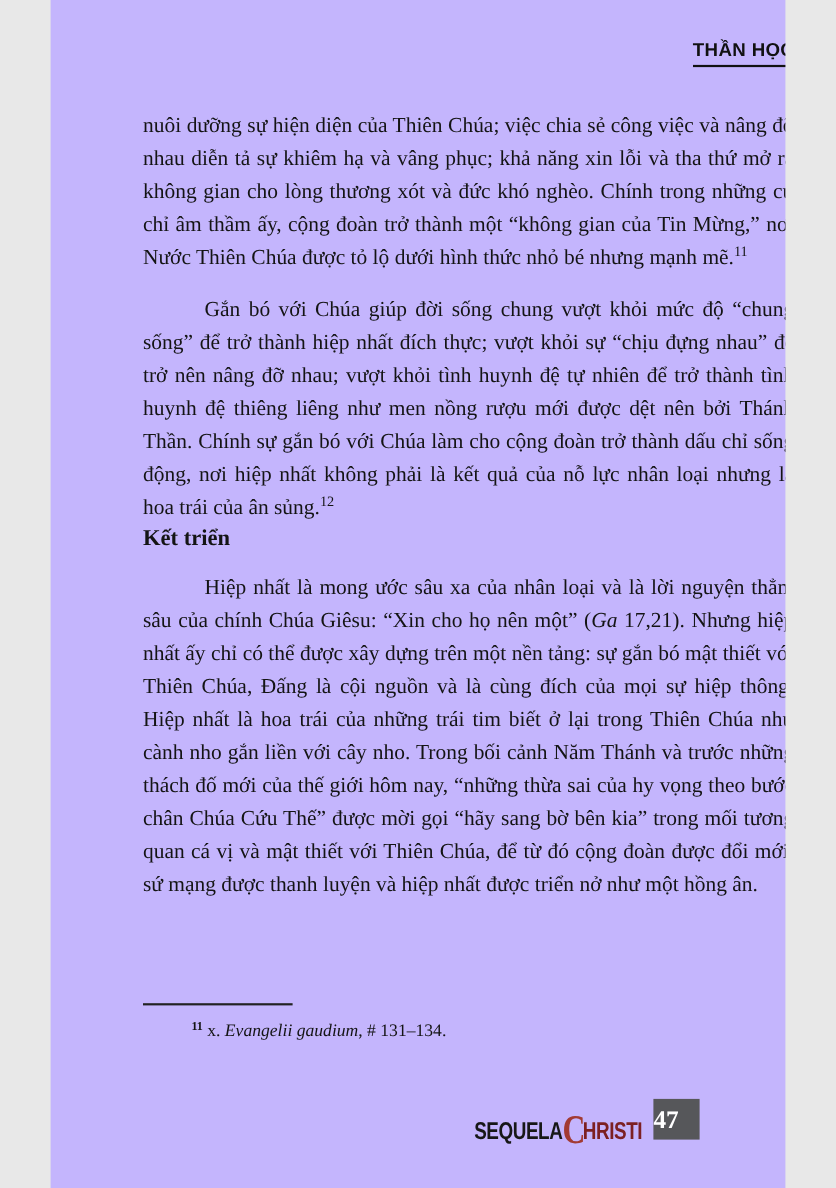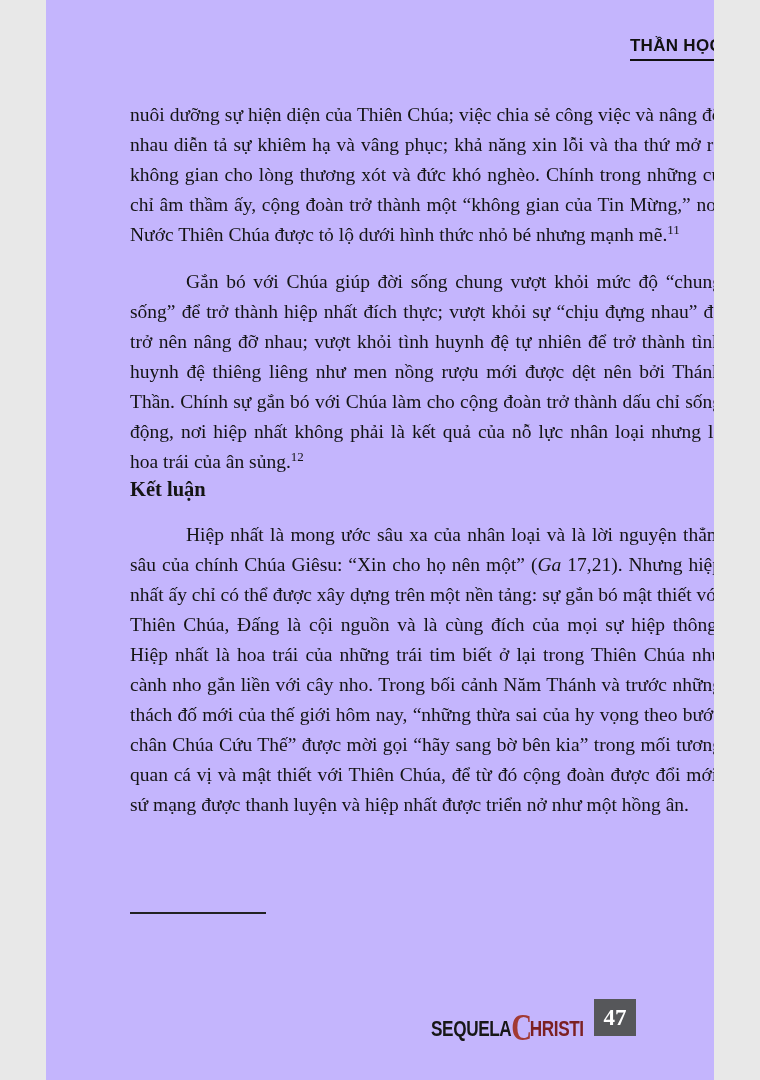--- a/index.html
+++ b/index.html
@@ -45,44 +45,45 @@
   }
   .logo-sequela { font-size:22px; font-weight:bold; letter-spacing:-0.5px; color:#171717; }
   .logo-c {
     font-family:"Liberation Serif", serif; font-size:37px; font-weight:bold;
     color:#a23a33; position:relative; top:4px; margin:0 -3px 0 0;
   }
   .logo-hristi { font-size:22px; font-weight:bold; letter-spacing:-0.5px; color:#7c2022; }
   .page-number-box {
     position:absolute; top:999px; right:78px; width:42px; height:37px;
     background:#56575a; color:#ffffff; display:flex; align-items:center;
-    justify-content:center; font-family:"Liberation Serif", serif;
+    font-family:"Liberation Serif", serif;
     font-weight:bold; font-size:23px;
   }
 </style>
 </head>
 <body>
 
 <div class="page">
 
   <div class="header">
     <span class="header-label">THẦN HỌC</span>
   </div>
 
   <p class="para para1"><span>nuôi dưỡng sự hiện diện của Thiên Chúa; việc chia sẻ công việc và nâng đỡ nhau diễn tả sự khiêm hạ và vâng phục; khả năng xin lỗi và tha thứ mở ra không gian cho lòng thương xót và đức khó nghèo. Chính trong những cử chỉ âm thầm ấy, cộng đoàn trở thành một “không gian của Tin Mừng,” nơi Nước Thiên Chúa được tỏ lộ dưới hình thức nhỏ bé nhưng mạnh mẽ.</span><sup class="sup-ref">11</sup></p>
 
   <p class="para para2"><span>Gắn bó với Chúa giúp đời sống chung vượt khỏi mức độ “chung sống” để trở thành hiệp nhất đích thực; vượt khỏi sự “chịu đựng nhau” để trở nên nâng đỡ nhau; vượt khỏi tình huynh đệ tự nhiên để trở thành tình huynh đệ thiêng liêng như men nồng rượu mới được dệt nên bởi Thánh Thần. Chính sự gắn bó với Chúa làm cho cộng đoàn trở thành dấu chỉ sống động, nơi hiệp nhất không phải là kết quả của nỗ lực nhân loại nhưng là hoa trái của ân sủng.</span><sup class="sup-ref">12</sup></p>
 
-  <h2 class="section-heading">Kết luận</h2>
+  <h2 class="section-heading">Kết triển</h2>
 
   <p class="para para3"><span>Hiệp nhất là mong ước sâu xa của nhân loại và là lời nguyện thẳm sâu của chính Chúa Giêsu: “Xin cho họ nên một” (</span><span class="it">Ga</span><span> 17,21). Nhưng hiệp nhất ấy chỉ có thể được xây dựng trên một nền tảng: sự gắn bó mật thiết với Thiên Chúa, Đấng là cội nguồn và là cùng đích của mọi sự hiệp thông. Hiệp nhất là hoa trái của những trái tim biết ở lại trong Thiên Chúa như cành nho gắn liền với cây nho. Trong bối cảnh Năm Thánh và trước những thách đố mới của thế giới hôm nay, “những thừa sai của hy vọng theo bước chân Chúa Cứu Thế” được mời gọi “hãy sang bờ bên kia” trong mối tương quan cá vị và mật thiết với Thiên Chúa, để từ đó cộng đoàn được đổi mới, sứ mạng được thanh luyện và hiệp nhất được triển nở như một hồng ân.</span></p>
 
   <div class="footnotes">
     <div class="fn-sep"></div>
 
+    <p class="footnote"><sup class="fn-marker">11</sup><span> x. </span><span class="it">Evangelii gaudium</span><span>, # 131–134.</span></p>
 
   </div>
 
   <div class="logo"><span class="logo-sequela">SEQUELA</span><span class="logo-c">C</span><span class="logo-hristi">HRISTI</span></div>
 
   <div class="page-number-box">
     <span>47</span>
   </div>
 
 </div>

